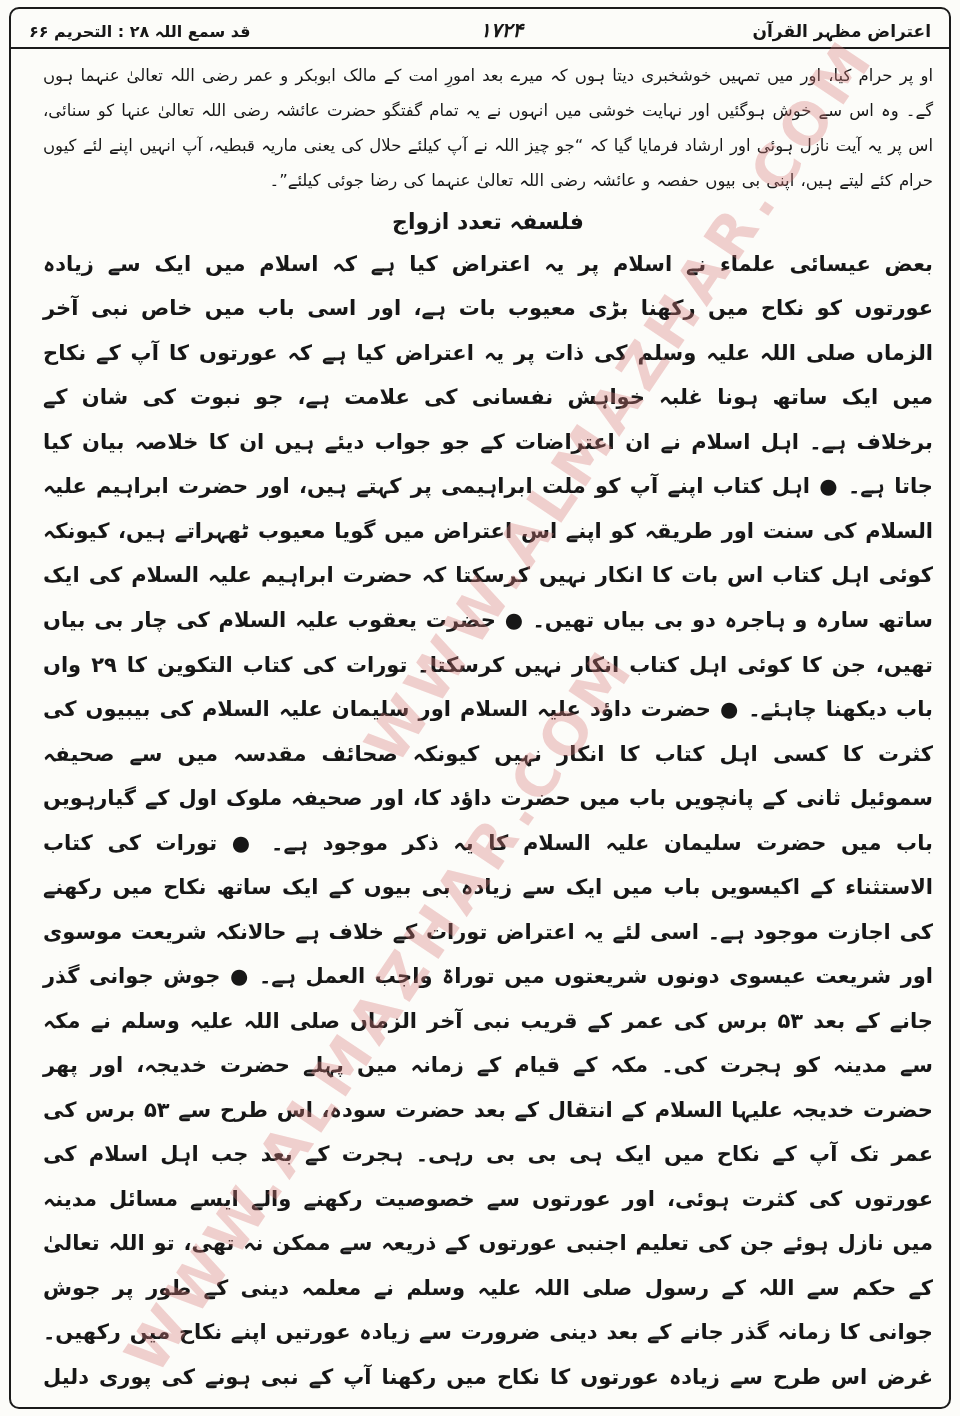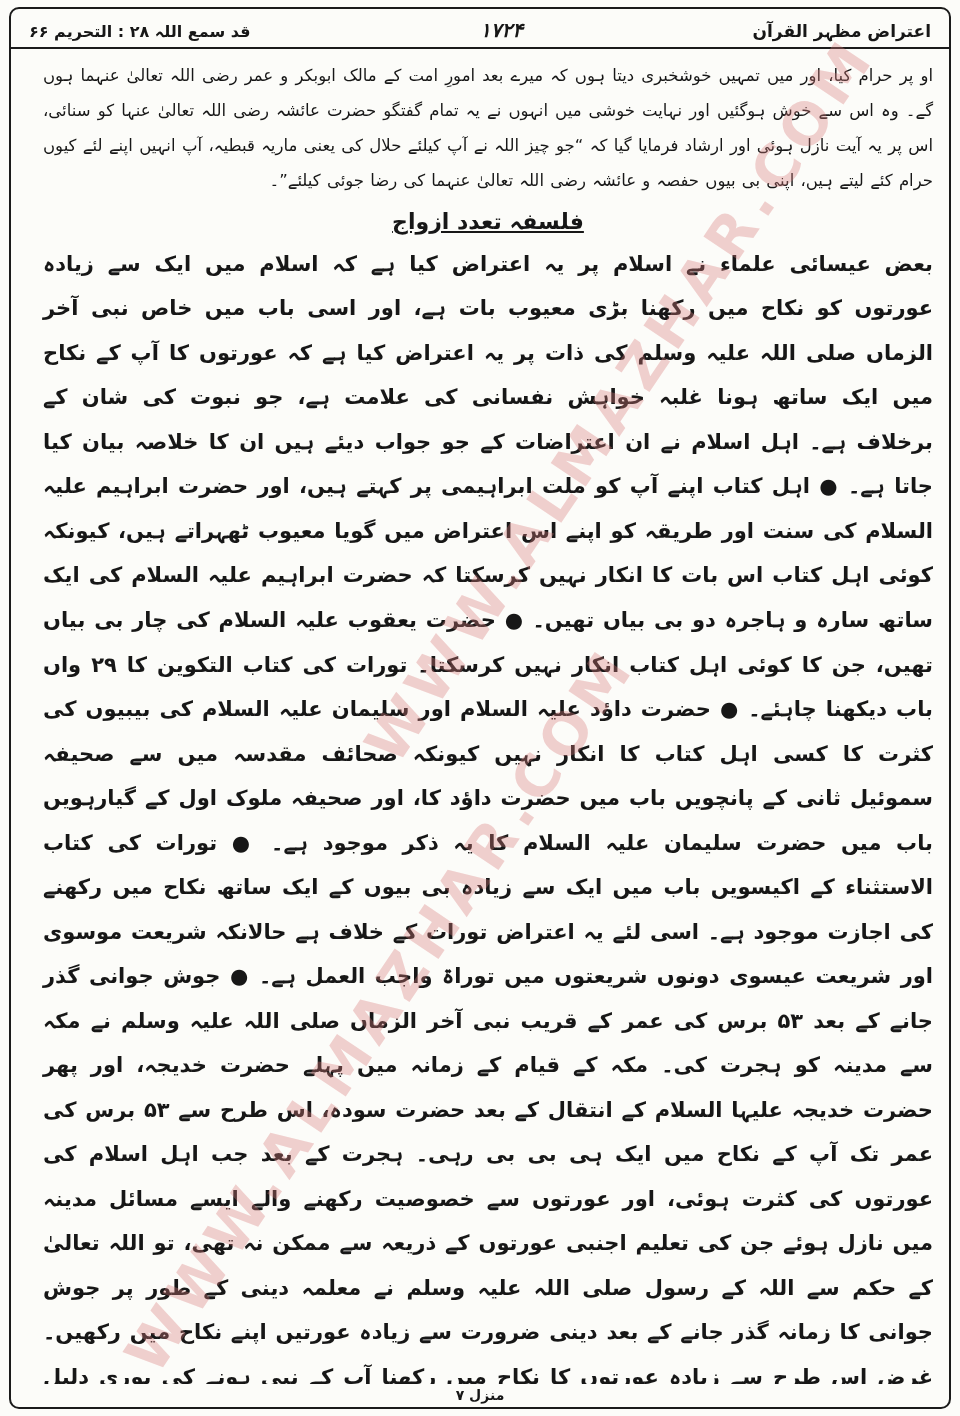--- a/index.html
+++ b/index.html
@@ -50,21 +50,20 @@
     font-size: 16.5px;
     line-height: 2.12;
     word-spacing: 1px;
   }
   .section-heading {
     text-align: center;
     font-weight: bold;
     font-size: 22px;
     margin: 10px 0 8px 0;
     letter-spacing: 0.5px;
-    text-decoration: underline;
   }
   .body-paragraph {
     font-size: 21px;
     line-height: 2.12;
     word-spacing: 1px;
     font-weight: bold;
   }
   .page-footer {
     direction: rtl;
     text-align: center;
@@ -110,16 +109,15 @@
     </header>
 
     <main class="main">
       <p class="intro-paragraph">او پر حرام کیا، اور میں تمہیں خوشخبری دیتا ہوں کہ میرے بعد امورِ امت کے مالک ابوبکر و عمر رضی اللہ تعالیٰ عنہما ہوں گے۔ وہ اس سے خوش ہوگئیں اور نہایت خوشی میں انہوں نے یہ تمام گفتگو حضرت عائشہ رضی اللہ تعالیٰ عنہا کو سنائی، اس پر یہ آیت نازل ہوئی اور ارشاد فرمایا گیا کہ “جو چیز اللہ نے آپ کیلئے حلال کی یعنی ماریہ قبطیہ، آپ انہیں اپنے لئے کیوں حرام کئے لیتے ہیں، اپنی بی بیوں حفصہ و عائشہ رضی اللہ تعالیٰ عنہما کی رضا جوئی کیلئے”۔</p>
 
       <h2 class="section-heading">فلسفہ تعدد ازواج</h2>
 
       <p class="body-paragraph">بعض عیسائی علماء نے اسلام پر یہ اعتراض کیا ہے کہ اسلام میں ایک سے زیادہ عورتوں کو نکاح میں رکھنا بڑی معیوب بات ہے، اور اسی باب میں خاص نبی آخر الزماں صلی اللہ علیہ وسلم کی ذات پر یہ اعتراض کیا ہے کہ عورتوں کا آپ کے نکاح میں ایک ساتھ ہونا غلبہ خواہش نفسانی کی علامت ہے، جو نبوت کی شان کے برخلاف ہے۔ اہل اسلام نے ان اعتراضات کے جو جواب دیئے ہیں ان کا خلاصہ بیان کیا جاتا ہے۔ ● اہل کتاب اپنے آپ کو ملت ابراہیمی پر کہتے ہیں، اور حضرت ابراہیم علیہ السلام کی سنت اور طریقہ کو اپنے اس اعتراض میں گویا معیوب ٹھہراتے ہیں، کیونکہ کوئی اہل کتاب اس بات کا انکار نہیں کرسکتا کہ حضرت ابراہیم علیہ السلام کی ایک ساتھ سارہ و ہاجرہ دو بی بیاں تھیں۔ ● حضرت یعقوب علیہ السلام کی چار بی بیاں تھیں، جن کا کوئی اہل کتاب انکار نہیں کرسکتا۔ تورات کی کتاب التکوین کا ۲۹ واں باب دیکھنا چاہئے۔ ● حضرت داؤد علیہ السلام اور سلیمان علیہ السلام کی بیبیوں کی کثرت کا کسی اہل کتاب کا انکار نہیں کیونکہ صحائف مقدسہ میں سے صحیفہ سموئیل ثانی کے پانچویں باب میں حضرت داؤد کا، اور صحیفہ ملوک اول کے گیارہویں باب میں حضرت سلیمان علیہ السلام کا یہ ذکر موجود ہے۔ ● تورات کی کتاب الاستثناء کے اکیسویں باب میں ایک سے زیادہ بی بیوں کے ایک ساتھ نکاح میں رکھنے کی اجازت موجود ہے۔ اسی لئے یہ اعتراض تورات کے خلاف ہے حالانکہ شریعت موسوی اور شریعت عیسوی دونوں شریعتوں میں توراۃ واجب العمل ہے۔ ● جوش جوانی گذر جانے کے بعد ۵۳ برس کی عمر کے قریب نبی آخر الزماں صلی اللہ علیہ وسلم نے مکہ سے مدینہ کو ہجرت کی۔ مکہ کے قیام کے زمانہ میں پہلے حضرت خدیجہ، اور پھر حضرت خدیجہ علیہا السلام کے انتقال کے بعد حضرت سودہ، اس طرح سے ۵۳ برس کی عمر تک آپ کے نکاح میں ایک ہی بی بی رہی۔ ہجرت کے بعد جب اہل اسلام کی عورتوں کی کثرت ہوئی، اور عورتوں سے خصوصیت رکھنے والے ایسے مسائل مدینہ میں نازل ہوئے جن کی تعلیم اجنبی عورتوں کے ذریعہ سے ممکن نہ تھی، تو اللہ تعالیٰ کے حکم سے اللہ کے رسول صلی اللہ علیہ وسلم نے معلمہ دینی کے طور پر جوش جوانی کا زمانہ گذر جانے کے بعد دینی ضرورت سے زیادہ عورتیں اپنے نکاح میں رکھیں۔ غرض اس طرح سے زیادہ عورتوں کا نکاح میں رکھنا آپ کے نبی ہونے کی پوری دلیل ہے، جو کوئی اس کو غلبہ خواہش نفسانی کی علامت بتلاتا ہے اس کا قول تاریخی واقعات کے بالکل برخلاف ہے۔ عیسائی علماء کے دیکھا دیکھی بعض آریہ فرقے کے لوگوں نے بھی یہی اعتراض اسلام پر کیا ہے۔ اہل اسلام نے پہلا جواب تو اس اعتراض کا وہی دیا ہے جو سورۃ طلاق میں گزرا کہ وید جب تک کتاب آسمانی ثابت نہ ہوں، آریہ فرقے کے لوگوں کو کسی آسمانی کتاب پر اعتراض کرنے کا حق حاصل نہیں ہے۔ پھر فرقہ آریہ کے الزام دینے کو یہ جواب بھی دیا ہے کہ پنڈت دیانند کی “ستیارتھ پرکاش” کے موافق جس طرح دائم المرض مرد کی عورت کو نیوگ کی اجازت ہے، اسی طرح دائم المرض عورت کے مرد کو بھی نیوگ کی اجازت ہے، یہ ایک ظاہر بات ہے کہ آریہ مذہب کے احکام کی خامی اور کوتاہی کے سبب سے نیوگ کی بدکاری آریہ مذہب میں داخل ہوئی، ورنہ طلاق کا</p>
     </main>
 
-    <footer class="page-footer">منزل ۷</footer>
 
   </div>
 </div>
 
 </body></html>

